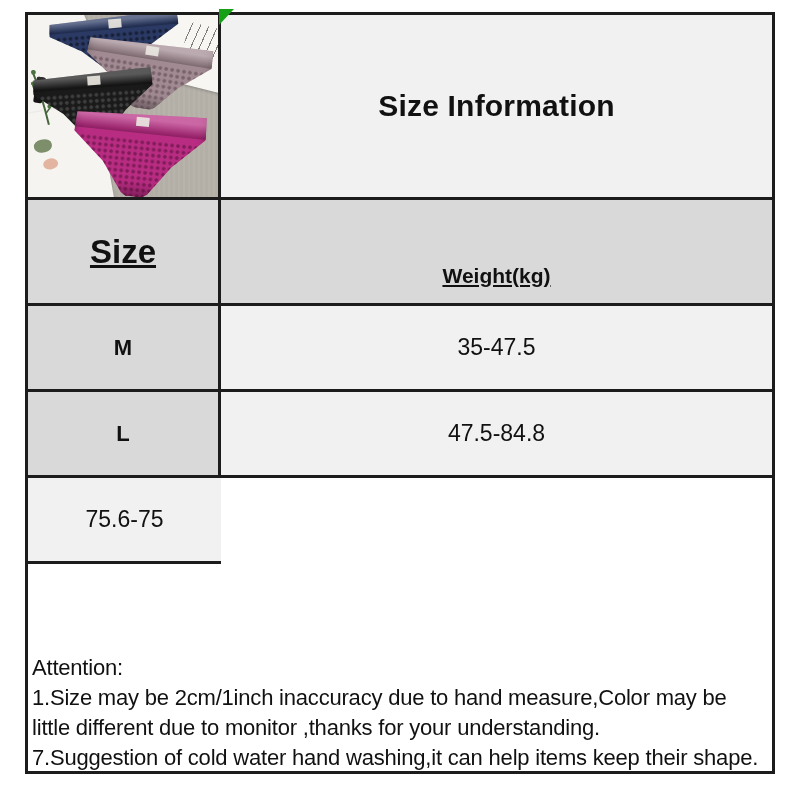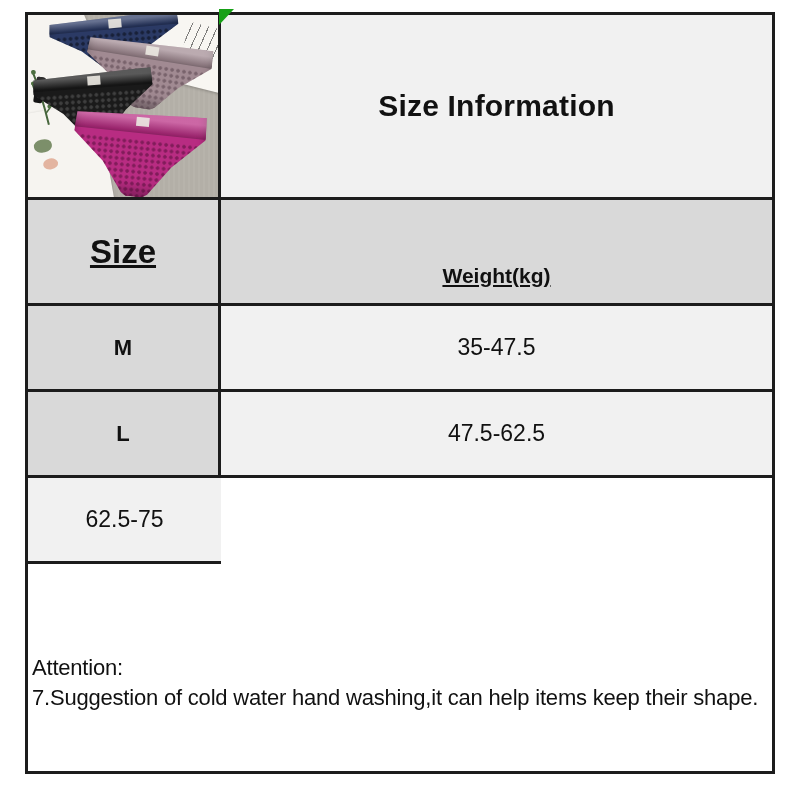--- a/index.html
+++ b/index.html
@@ -127,30 +127,31 @@
         <span class="size-text">M</span>
       </div>
       <div class="cell value-cell">
         <span class="value-text">35-47.5</span>
       </div>
 
       <div class="cell leftcol size-cell">
         <span class="size-text">L</span>
       </div>
       <div class="cell value-cell">
-        <span class="value-text">47.5-62.5</span>
+        <span class="value-text">47.5-84.8</span>
       </div>
 
       <div class="cell value-cell">
-        <span class="value-text">62.5-75</span>
+        <span class="value-text">75.6-75</span>
       </div>
 
 
     </div>
 
     <div class="attention">
       <div>Attention:</div>
+      <div>1.Size may be 2cm/1inch inaccuracy due to hand measure,Color may be little different due to monitor ,thanks for your understanding.</div>
       <div>7.Suggestion of cold water hand washing,it can help items keep their shape.</div>
     </div>
   </div>
 
   <div class="corner-triangle"></div>
 </div>
 
 </body></html>

